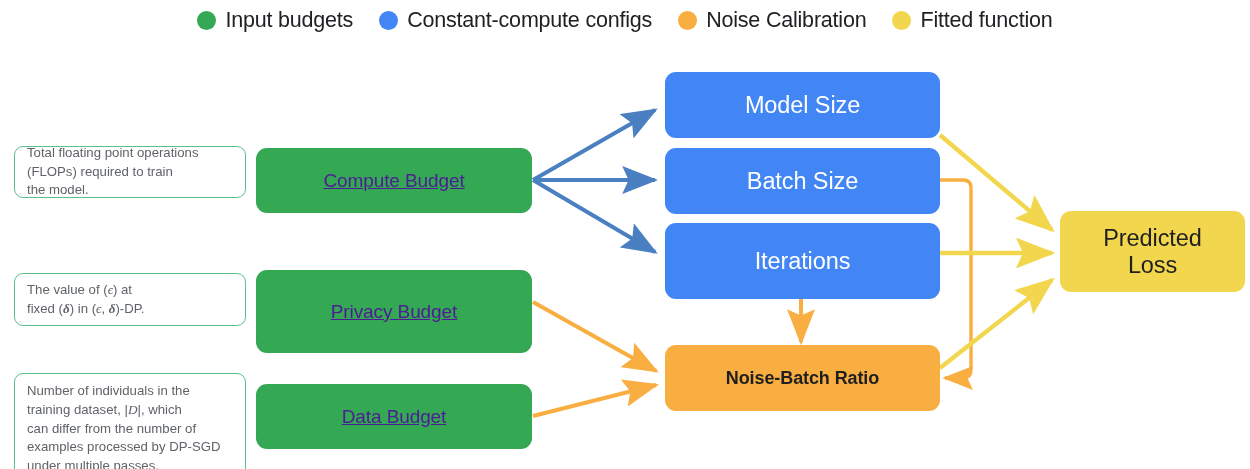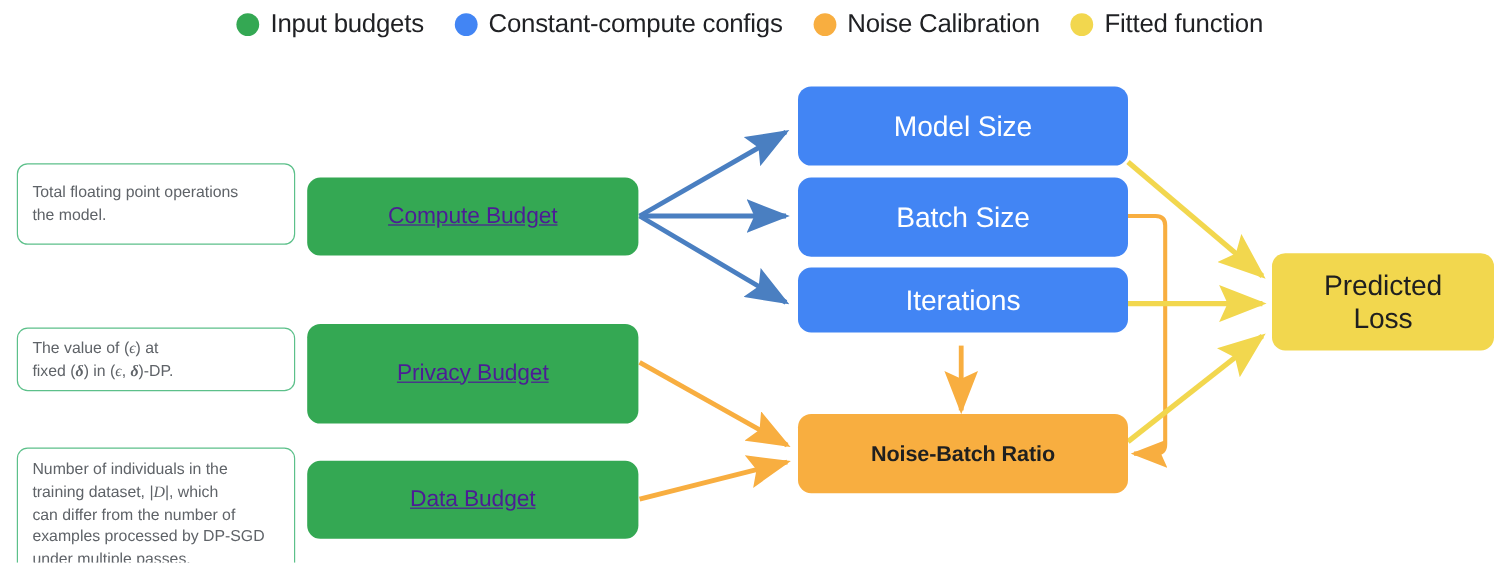--- a/index.html
+++ b/index.html
@@ -173,23 +173,24 @@
 
     <path d="M940,180 L963,180 Q971,180 971,188 L971,370 Q971,378 963,378 L945,378" fill="none" stroke="#F8AE40" stroke-width="3.4" stroke-linecap="butt" marker-end="url(#ah-orange)"></path>
 
     <g>
       <path d="M940,135 L1052,230" fill="none" stroke="#F2D74E" stroke-width="4.4" marker-end="url(#ah-yellow)"></path>
       <path d="M940,253 L1052,253" fill="none" stroke="#F2D74E" stroke-width="4.4" marker-end="url(#ah-yellow)"></path>
       <path d="M940,368 L1052,280" fill="none" stroke="#F2D74E" stroke-width="4.4" marker-end="url(#ah-yellow)"></path>
     </g>
   </svg>
 
-  <div class="note" style="left:14px; top:136px; width:232px; height:68px;">
+  <div class="note" style="left:14px; top:146px; width:232px; height:52px;">
     <div>
       <div>Total floating point operations</div>
+      <div>(FLOPs) required to train</div>
       <div>the model.</div>
     </div>
   </div>
 
   <div class="note" style="left:14px; top:273px; width:232px; height:53px;">
     <div>
       <div>
         <span>The value of (</span><span class="math">ϵ</span><span>) at</span>
       </div>
       <div>
@@ -213,21 +214,21 @@
   <div class="node green" style="left:256px; top:148px; width:276px; height:65px;">Compute Budget</div>
 
   <div class="node green" style="left:256px; top:270px; width:276px; height:83px;">Privacy Budget</div>
 
   <div class="node green" style="left:256px; top:384px; width:276px; height:65px;">Data Budget</div>
 
   <div class="node blue" style="left:665px; top:72px; width:275px; height:66px;text-align:center;">Model Size</div>
 
   <div class="node blue" style="left:665px; top:148px; width:275px; height:66px;">Batch Size</div>
 
-  <div class="node blue" style="left:665px; top:223px; width:275px; height:54px;">Iterations</div>
+  <div class="node blue" style="left:665px; top:223px; width:275px; height:76px;">Iterations</div>
 
   <div class="node orange" style="left:665px; top:345px; width:275px; height:66px;">Noise-Batch Ratio</div>
 
   <div class="node yellow" style="left:1060px; top:211px; width:185px; height:81px; flex-direction:column;">
     <span>Predicted</span>
     <span>Loss</span>
   </div>
 
 </div>
 

